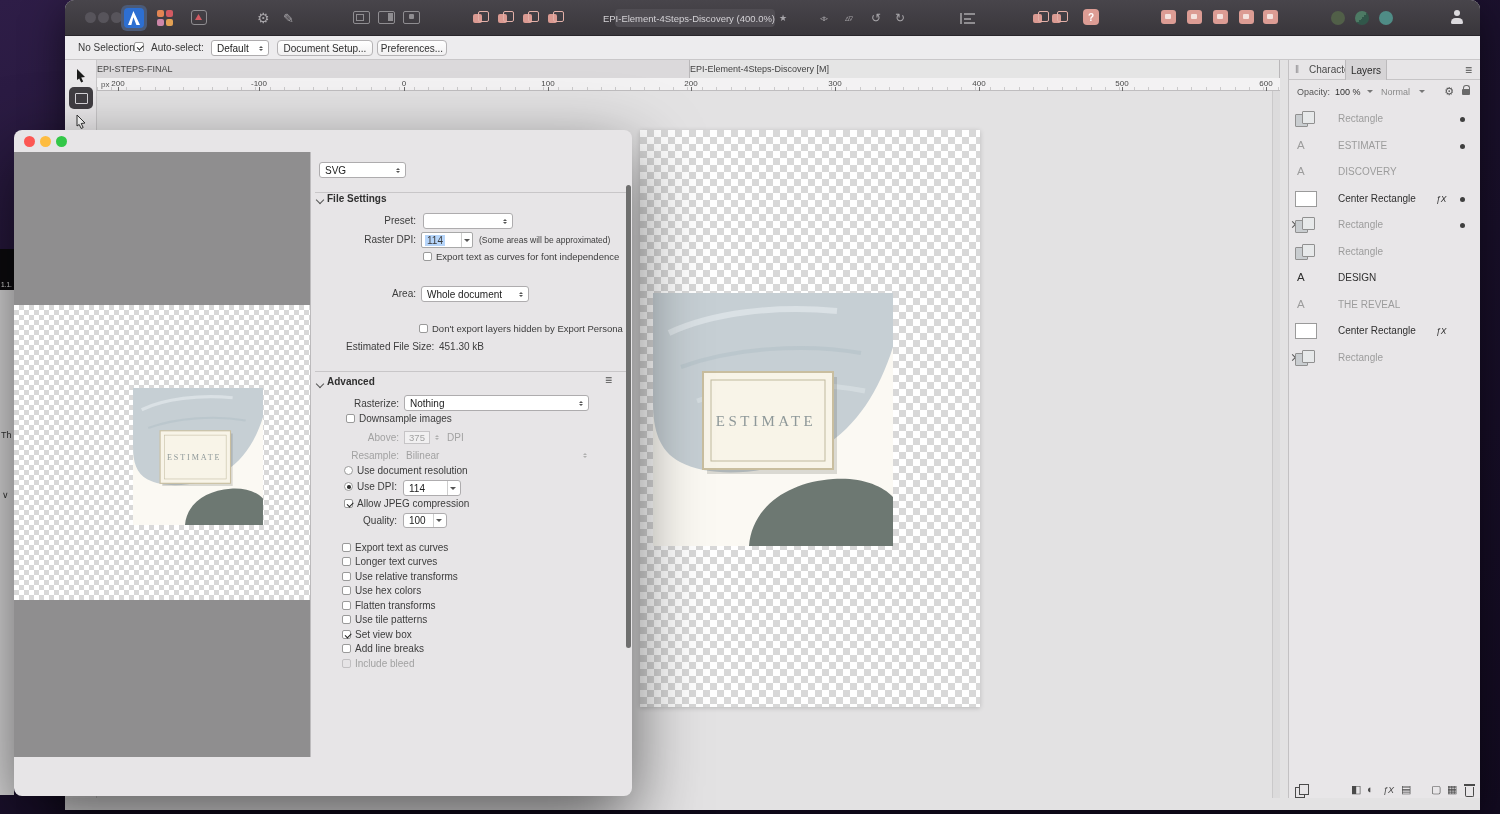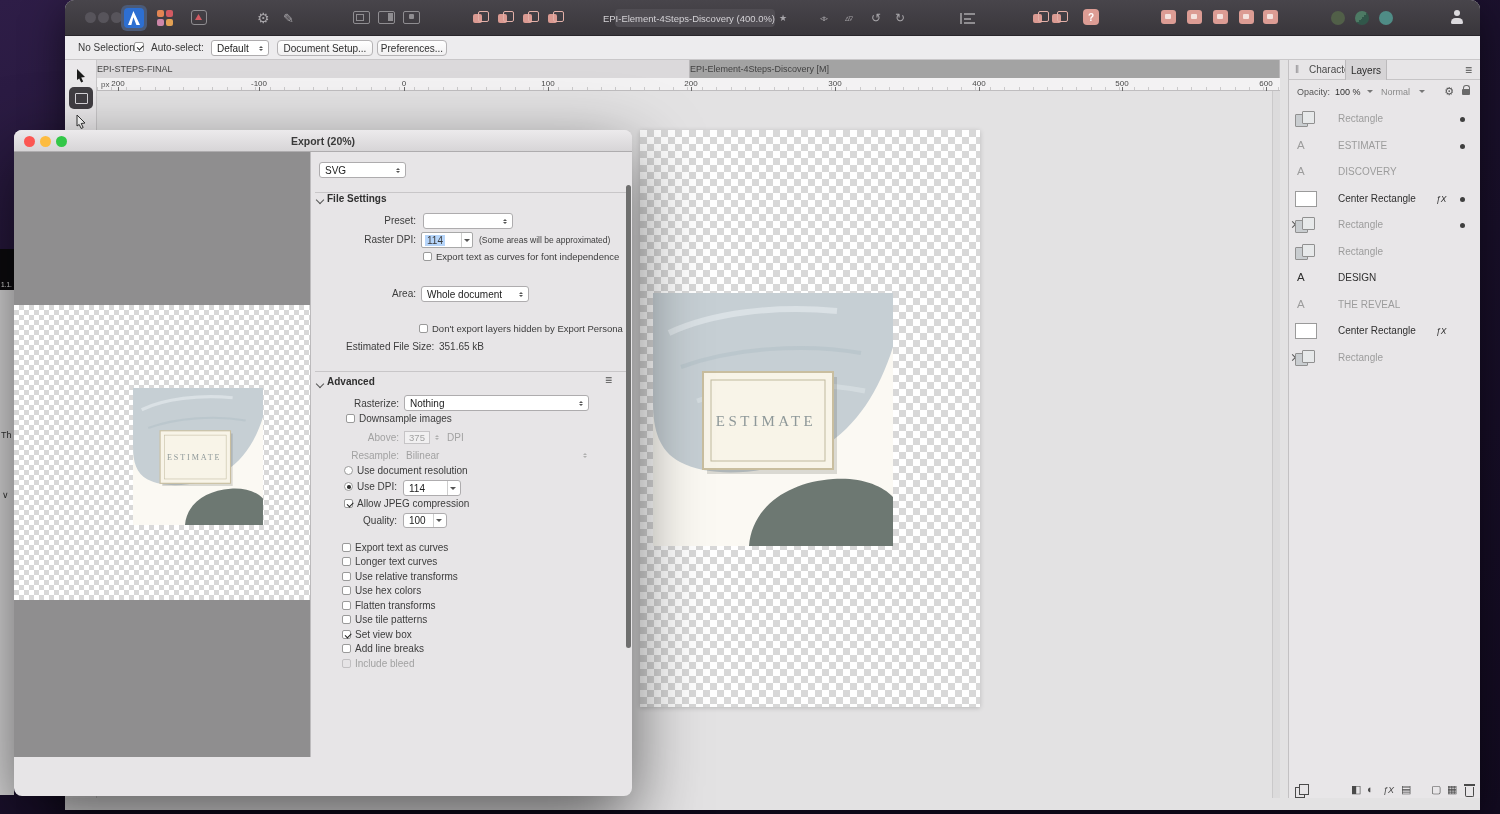--- a/index.html
+++ b/index.html
@@ -206,21 +206,21 @@
       </div>
     <div class="btn" style="left:312px;width:70px">
         <span>Preferences...</span>
       </div>
   </div>
 
   <div class="tabbar">
     <div class="dtab" style="left:0;width:593px;background:#dbd9db">
         <span>EPI-STEPS-FINAL</span>
       </div>
-    <div class="dtab" style="left:593px;width:590px;background:#a3a3a3">
+    <div class="dtab" style="left:593px;width:590px;background:#e5e5e5">
         <span>EPI-Element-4Steps-Discovery [M]</span>
       </div>
   </div>
 
   <div class="ruler">
     <span class="runits">px</span>
     <span class="rtick" style="left:21px">
         <i></i>
         <span class="rtlabel">200</span>
       </span>
@@ -378,23 +378,20 @@
       <span class="bicon" style="left:112px">▤</span>
       <span class="bicon" style="left:142px">▢</span>
       <span class="bicon" style="left:158px">▦</span>
       <span class="trash" style="left:176px"></span>
     </div>
   </div>
 
 </div>
 
 <div class="dialog">
-  <div class="dtitle">
-    <span>Export (20%)</span>
-  </div>
   <span class="dlight" style="left:10px;background:#fc5753"></span>
   <span class="dlight" style="left:26px;background:#fdbc40"></span>
   <span class="dlight" style="left:42px;background:#33c748"></span>
 
   <div class="preview">
     <div class="checker small abs" style="left:0;top:153px;width:296px;height:295px">
       <svg class="abs" style="left:119px;top:83px" width="130" height="137" viewBox="0 0 240 253">
         <rect width="240" height="253" fill="#fbf9f3"></rect>
         <path d="M0,0 H240 V54 C226,98 204,133 170,154 C128,180 64,188 27,169 C6,158 0,136 0,110 Z" fill="#c6cfd4"></path>
         <path d="M16,40 C58,20 122,12 184,18" stroke="#dfe5e8" stroke-width="6" fill="none" opacity="0.8"></path>
@@ -437,21 +434,21 @@
     <span class="slab" style="left:15px;top:136px;width:90px">Area:</span>
     <div class="combo" style="left:110px;top:134px;width:108px;height:16px">
       <span class="sp">Whole document</span>
         <span class="pop"></span>
     </div>
 
     <span class="cb" style="left:108px;top:172px;width:9px;height:9px"></span>
     <span class="clab" style="left:121px;top:171px;font-size:9.5px">Don't export layers hidden by Export Persona</span>
 
     <span class="clab" style="left:35px;top:189px">Estimated File Size:</span>
-    <span class="clab" style="left:128px;top:189px">351.65 kB</span>
+    <span class="clab" style="left:128px;top:189px">451.30 kB</span>
 
     <div class="sdiv" style="left:4px;top:219px;width:314px"></div>
     <span class="disc" style="left:6px;top:229px"></span>
     <span class="shead" style="left:16px;top:224px">Advanced</span>
     <span class="clab" style="left:294px;top:221px;font-size:12px;color:#4a4a4a">≡</span>
 
     <span class="slab" style="left:0;top:246px;width:88px">Rasterize:</span>
     <div class="combo" style="left:93px;top:243px;width:185px;height:16px">
       <span class="sp">Nothing</span>
         <span class="pop"></span>

